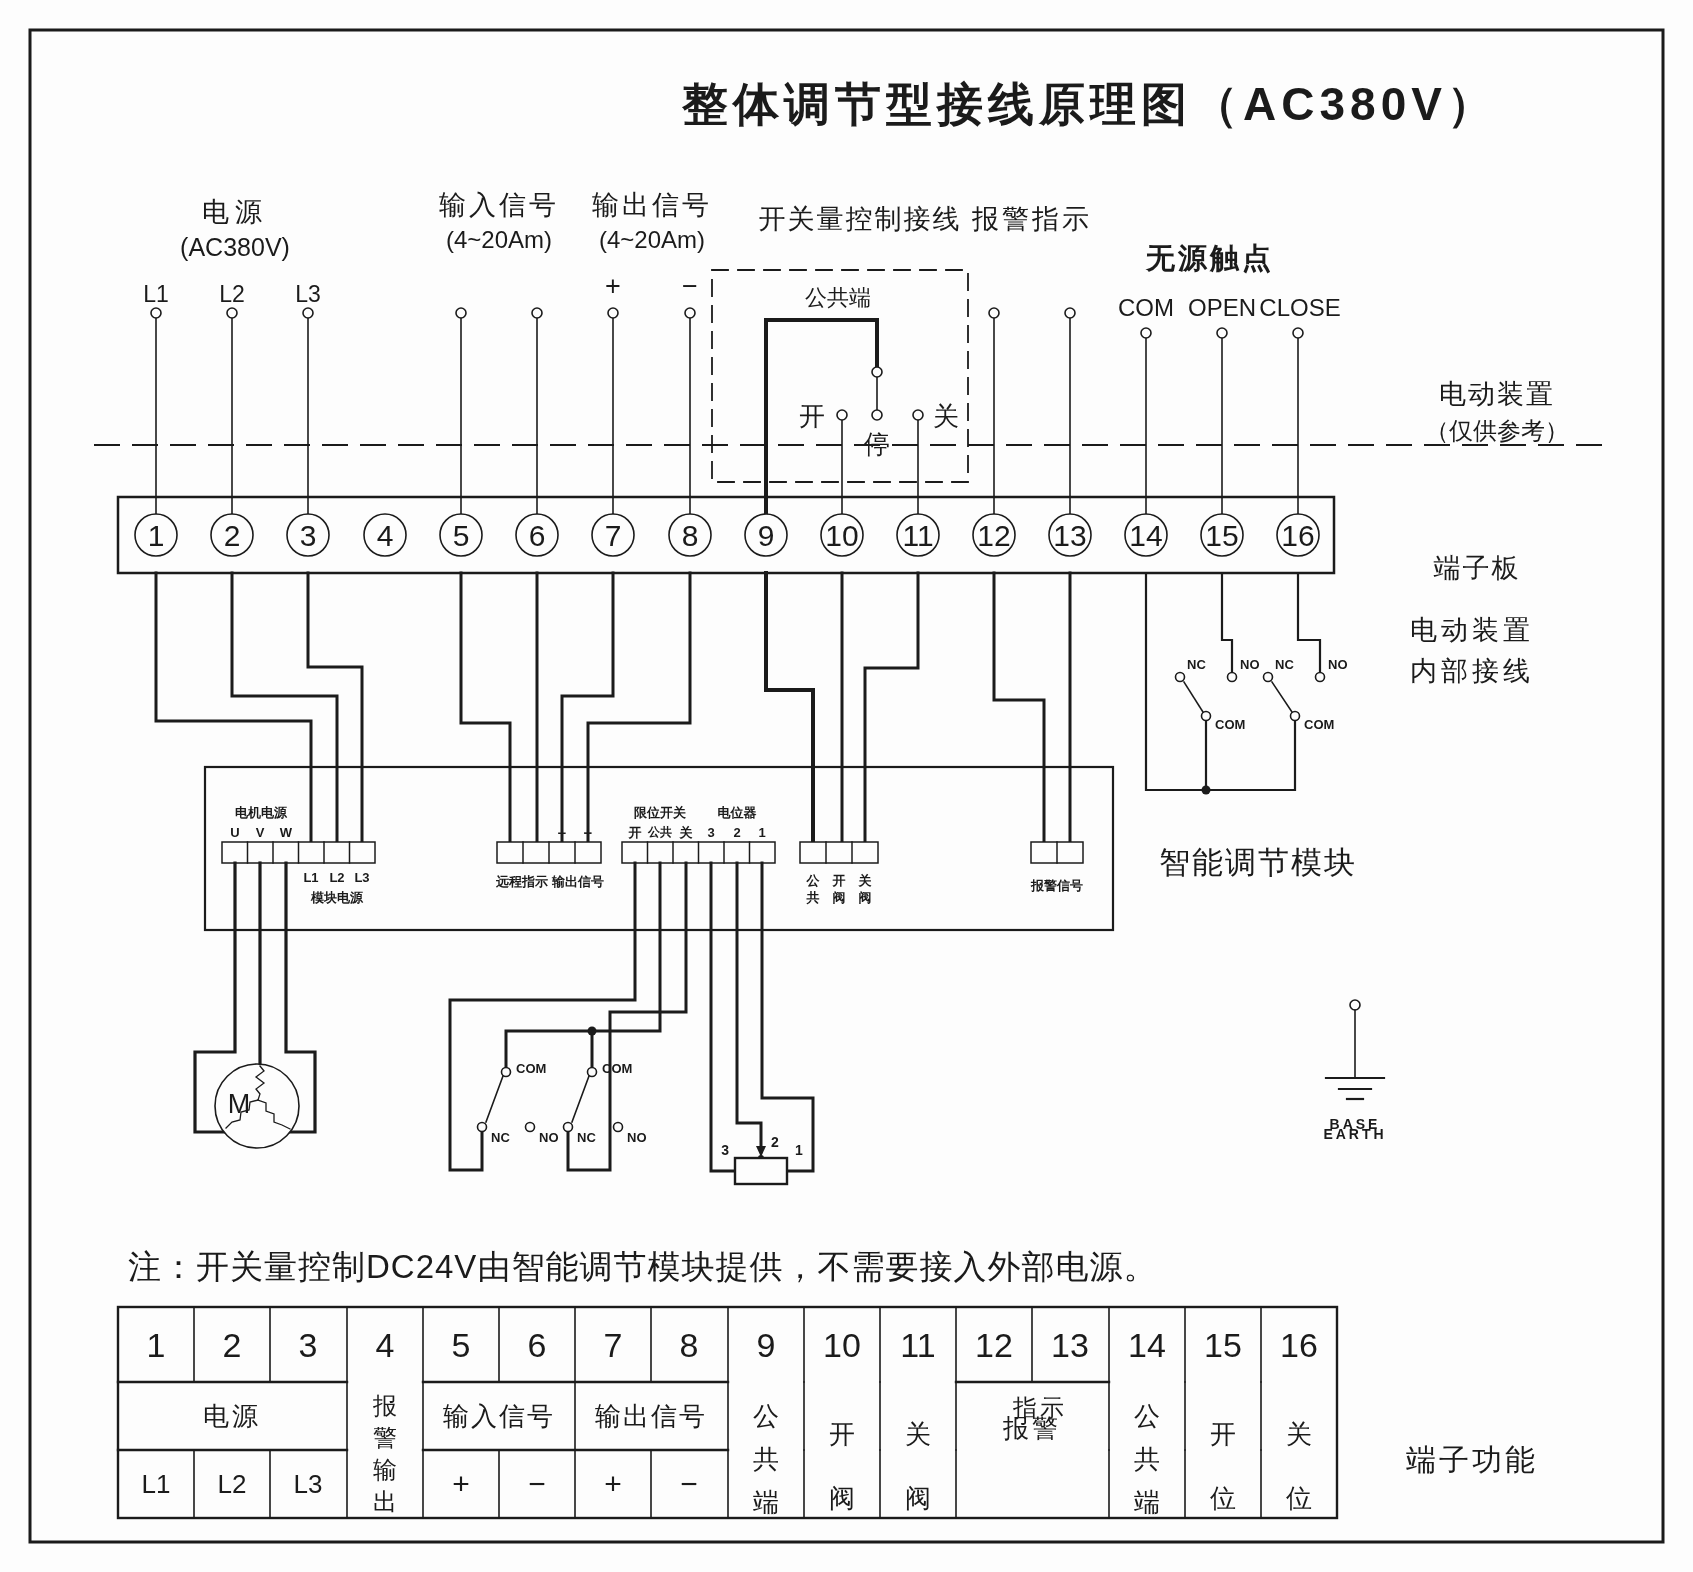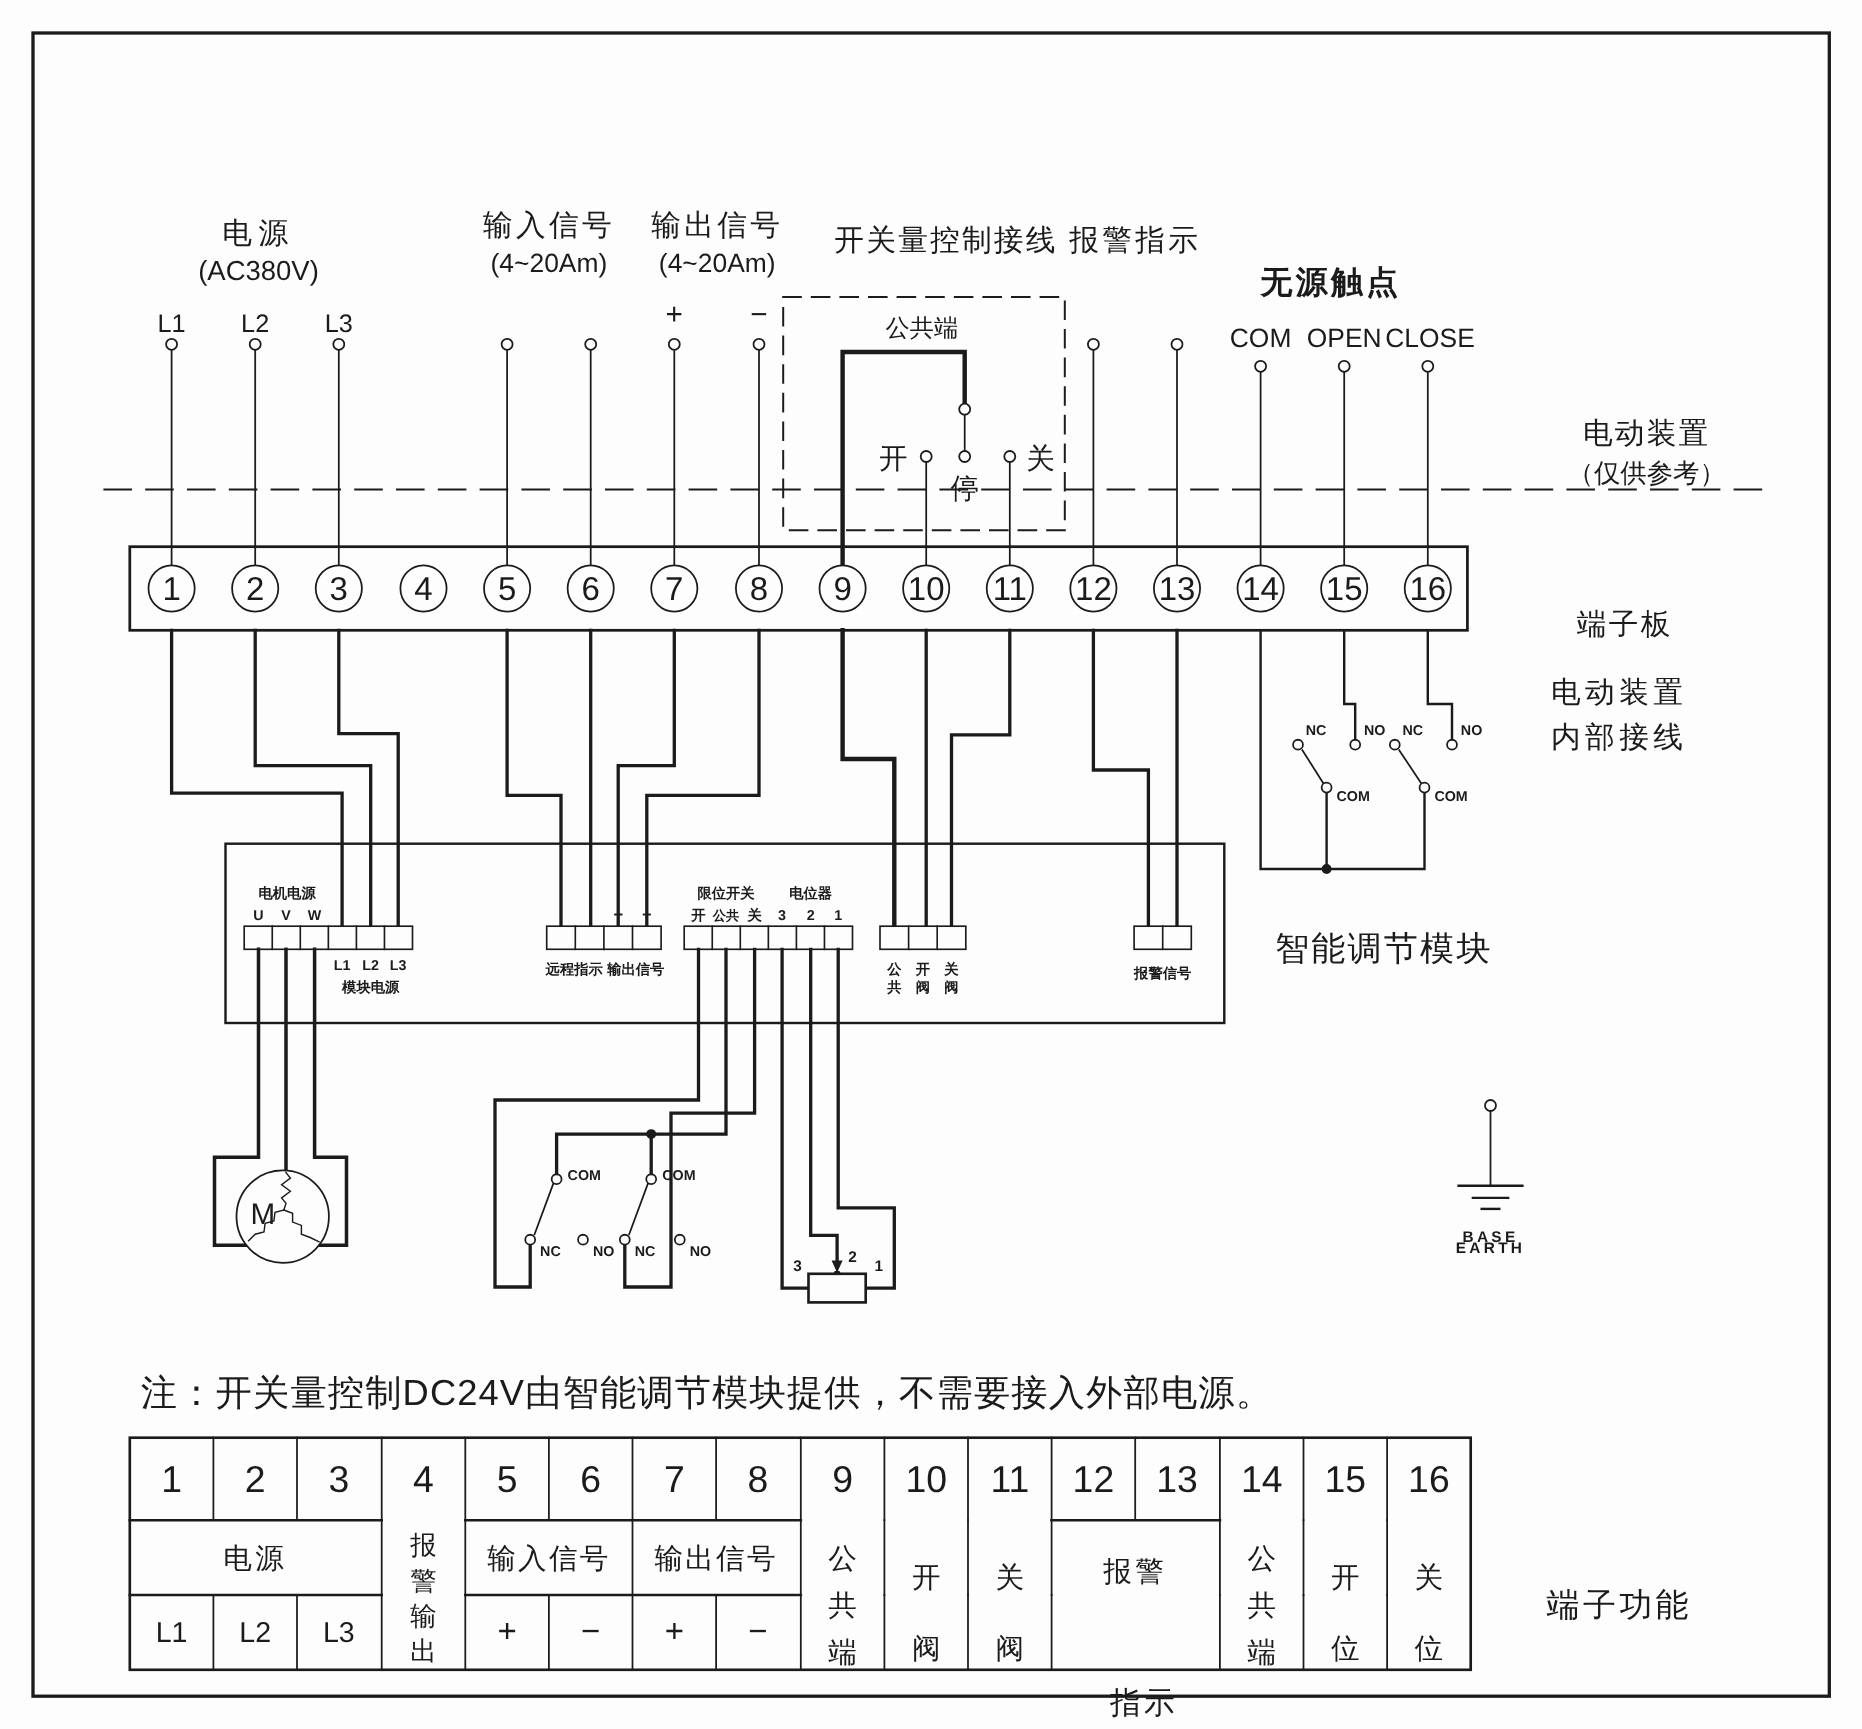--- a/index.html
+++ b/index.html
@@ -212,20 +212,21 @@
 
     <path d="M347,1382 V1450 M423,1382 V1450 M575,1382 V1450 M728,1382 V1450 M804,1382 V1450 M880,1382 V1450 M956,1382 V1450 M1109,1382 V1450 M1185,1382 V1450 M1261,1382 V1450"></path>
 
     <path d="M194,1450 V1518 M270,1450 V1518 M347,1450 V1518 M423,1450 V1518 M499,1450 V1518 M575,1450 V1518 M651,1450 V1518 M728,1450 V1518 M804,1450 V1518 M880,1450 V1518 M956,1450 V1518 M1109,1450 V1518 M1185,1450 V1518 M1261,1450 V1518"></path>
 
     <path d="M118,1382 H347 M423,1382 H728 M956,1382 H1109" stroke-width="2.4"></path>
     <path d="M118,1450 H347 M423,1450 H728" stroke-width="2.4"></path>
   </g>
 </svg>
 
+<div class="lbl bold" style="left:1090px;top:104px;font-size:46px;letter-spacing:5px;">整体调节型接线原理图（AC380V）</div>
 
 <div class="lbl" style="left:235px;top:212px;font-size:27px;letter-spacing:6px;">电源</div>
 <div class="lbl" style="left:235px;top:247px;font-size:25px;">(AC380V)</div>
 <div class="lbl" style="left:156px;top:294px;font-size:23px;">L1</div>
 <div class="lbl" style="left:232px;top:294px;font-size:23px;">L2</div>
 <div class="lbl" style="left:308px;top:294px;font-size:23px;">L3</div>
 
 <div class="lbl" style="left:499px;top:205px;font-size:27px;letter-spacing:3px;">输入信号</div>
 <div class="lbl" style="left:499px;top:240px;font-size:24px;">(4~20Am)</div>
 <div class="lbl" style="left:652px;top:205px;font-size:27px;letter-spacing:3px;">输出信号</div>
@@ -348,18 +349,18 @@
 <div class="lbl" style="left:499px;top:1416px;font-size:26px;letter-spacing:2px;">输入信号</div>
 <div class="lbl" style="left:651px;top:1416px;font-size:26px;letter-spacing:2px;">输出信号</div>
 <div class="lbl" style="left:461px;top:1484px;font-size:30px;">+</div>
 <div class="lbl" style="left:537px;top:1484px;font-size:30px;">−</div>
 <div class="lbl" style="left:613px;top:1484px;font-size:30px;">+</div>
 <div class="lbl" style="left:689px;top:1484px;font-size:30px;">−</div>
 <div class="vt" style="left:766px;top:1395px;font-size:26px;line-height:43px;">公共端</div>
 <div class="vt" style="left:842px;top:1402px;font-size:26px;line-height:64px;">开阀</div>
 <div class="vt" style="left:918px;top:1402px;font-size:26px;line-height:64px;">关阀</div>
 <div class="lbl" style="left:1032px;top:1428px;font-size:26px;letter-spacing:3px;">报警</div>
-<div class="lbl" style="left:1040px;top:1548px;font-size:28px;letter-spacing:3px;">指示</div>
+<div class="lbl" style="left:1040px;top:1408px;font-size:24px;letter-spacing:3px;">指示</div>
 <div class="vt" style="left:1147px;top:1395px;font-size:26px;line-height:43px;">公共端</div>
 <div class="vt" style="left:1223px;top:1402px;font-size:26px;line-height:64px;">开位</div>
 <div class="vt" style="left:1299px;top:1402px;font-size:26px;line-height:64px;">关位</div>
 
 </div>
 
 </body></html>

